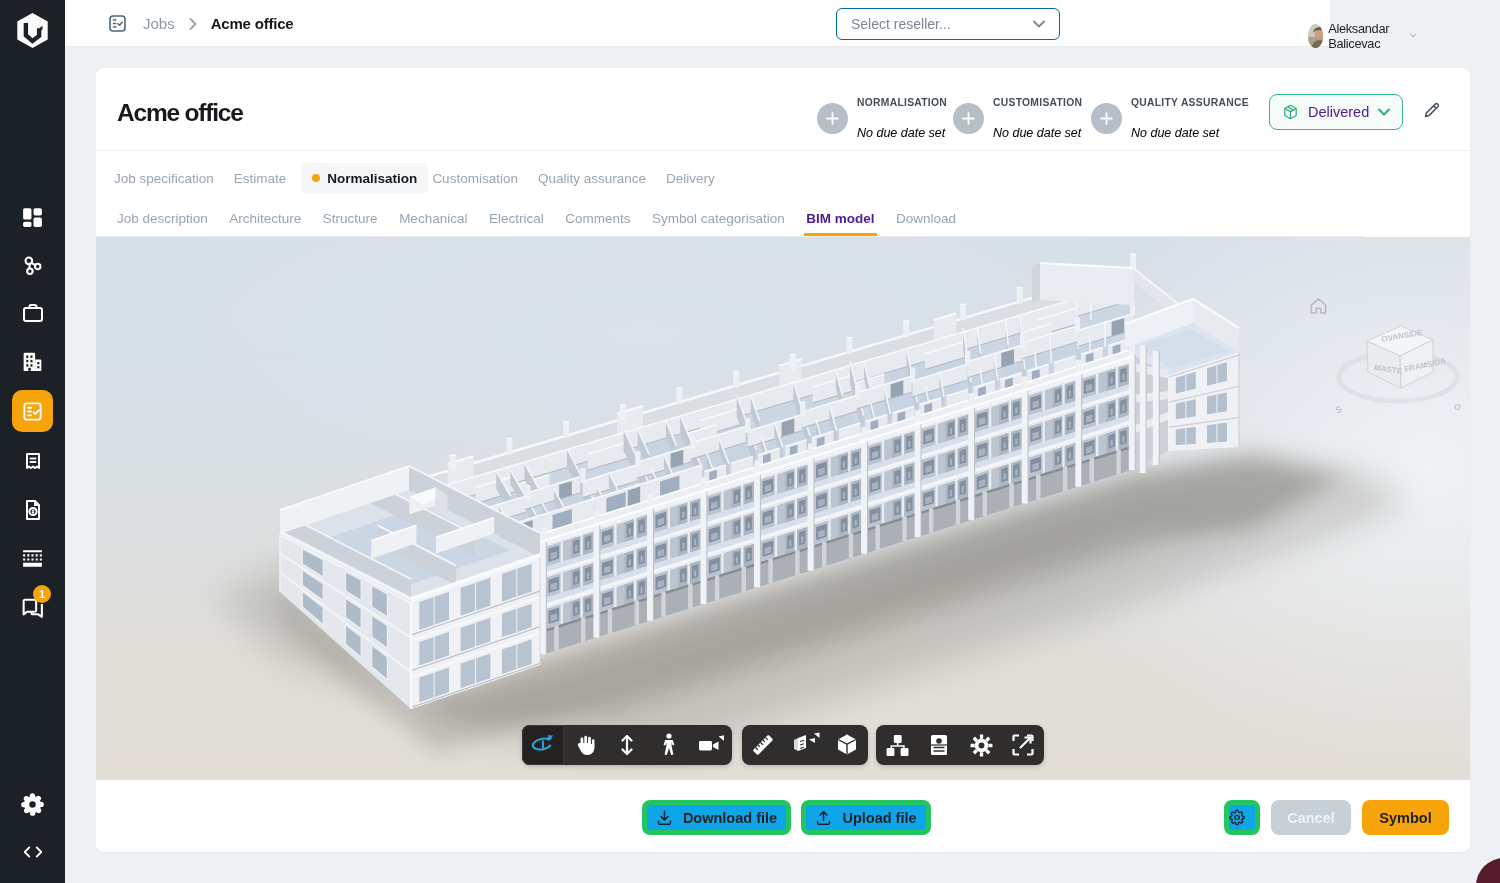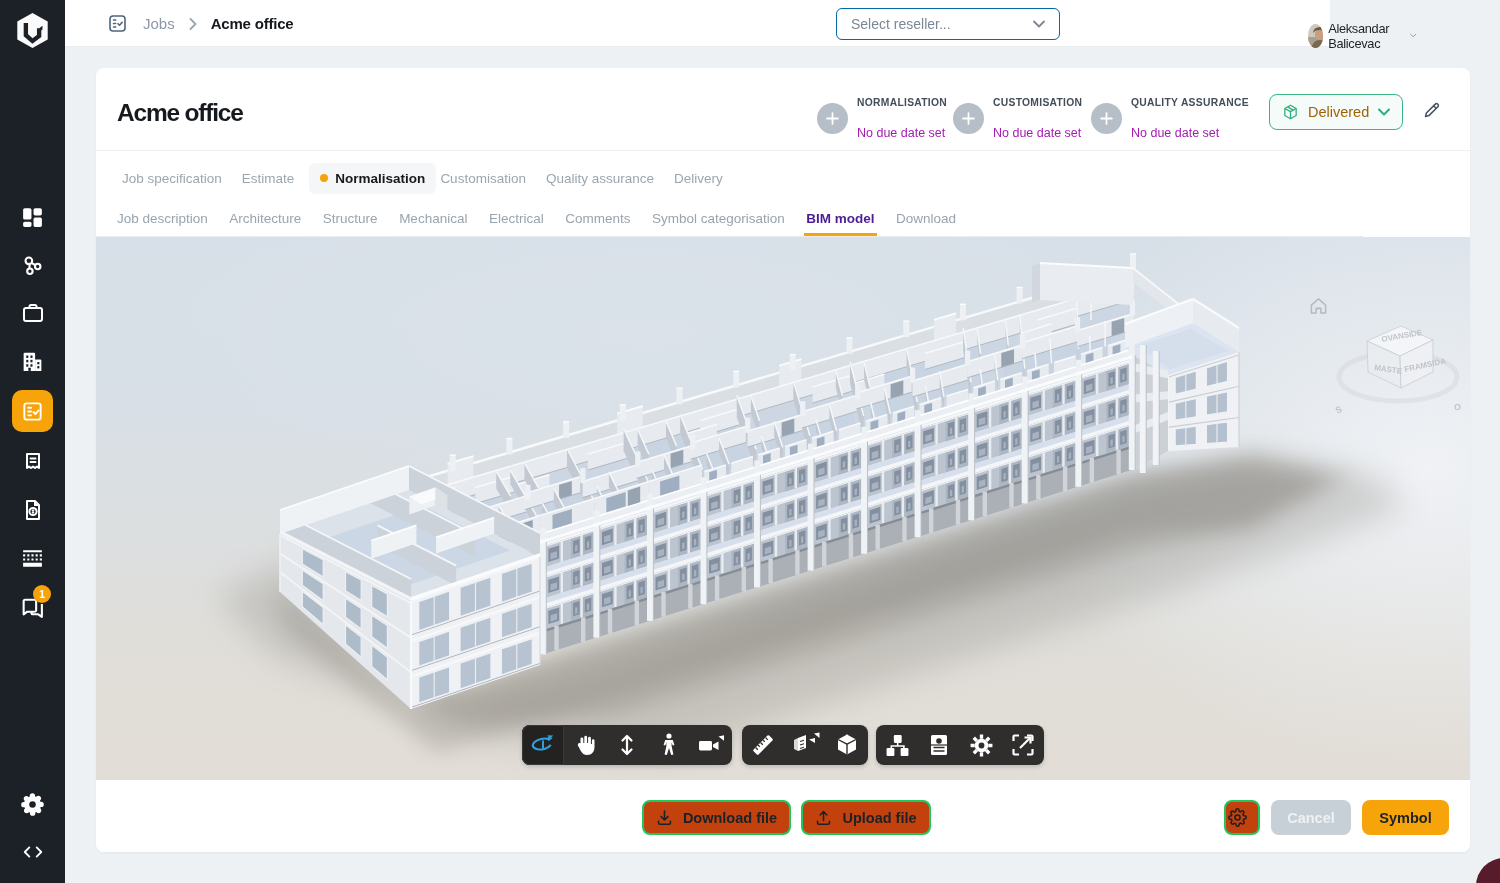--- a/index.html
+++ b/index.html
@@ -23,47 +23,47 @@
 .sel2 { left:1006px; width:224px; }
 .user { position:absolute; left:1243px; top:0; height:47px; display:flex; align-items:center;margin-top:12px; }
 .avatar { width:24px; height:24px; border-radius:50%; overflow:hidden; }
 .uname { color:#1b2127; font-size:12.8px; margin-left:5px; letter-spacing:-0.3px; }
 
 .card { position:absolute; left:31px; top:68px; width:1374px; height:784px; background:#fff; border-radius:8px; box-shadow:0 1px 2px rgba(40,50,60,.05); }
 .title { position:absolute; left:21px; top:31px; font-size:24.5px; font-weight:bold; color:#16191d; letter-spacing:-1.2px; }
 .stage { position:absolute; top:29px; display:flex; align-items:center; }
 .stage .circ { width:31px; height:31px; border-radius:50%; background:#b6bfc7; color:#fff; display:flex; align-items:center; justify-content:center; margin-right:9px; flex:0 0 auto;}
 .stage .t1 { font-size:10.3px; font-weight:bold; color:#434e58; letter-spacing:0.3px; }
-.stage .t2 { font-size:12.5px; color:#a21caf; margin-top:18px; }
+.stage .t2 { font-size:12.5px; font-style:italic; color:#000000; margin-top:18px; }
 .delivered { position:absolute; left:1173px; top:26px; width:134px; height:36px; border:1px solid #37b683; border-radius:8px; background:#f4fbf8; display:flex; align-items:center; padding:0 12px; }
-.delivered .txt { color:#a16207; font-size:14.5px; margin-left:9px; }
+.delivered .txt { color:#4c1d95; font-size:14.5px; margin-left:9px; }
 .pencil { position:absolute; left:1327px; top:34px; }
 
-.tabs1 { position:absolute; left:8px; top:95px; width:1374px; height:30px; display:flex; align-items:center; padding-left:18px; }
+.tabs1 { position:absolute; left:0; top:95px; width:1374px; height:30px; display:flex; align-items:center; padding-left:18px; }
 .tabs1 .t { color:#9aa6b0; font-size:13.5px; margin-right:20px; }
 .pill { background:#f4f6f8; border-radius:6px; height:31px; display:flex; align-items:center; padding:0 11px; margin-right:4px; margin-left:-5px;}
 .pill .dot { width:8px; height:8px; border-radius:50%; background:#f7a40b; margin-right:7px;}
 .pill .txt { color:#16191d; font-size:13.5px; font-weight:bold; }
 .tabs2 { position:absolute; left:0; top:132px; width:1267px; height:37px; border-bottom:1px solid #e9edf0; display:flex; align-items:center; padding-left:21px; }
 .tabs2 .t { color:#98a4ae; font-size:13.5px; margin-right:21.5px; }
 .tabs2 .act { color:#4c1d95; font-weight:bold; position:relative; }
 .tabs2 .act:after { content:""; position:absolute; left:-2px; right:-2px; bottom:-10px; height:3px; background:#f7a40b; }
 
 .vp { position:absolute; left:0; top:169px; width:1374px; height:543px; overflow:hidden;
   background:linear-gradient(180deg, #d7dfe8 0%, #d8dfe6 32%, #dcdfe0 55%, #e0ded9 75%, #e2ddd6 100%); }
 .vpglow { position:absolute; left:0; top:0; width:1374px; height:543px;
   background:radial-gradient(ellipse 560px 420px at 97% 42%, rgba(241,243,246,0.95) 0%, rgba(241,243,246,0) 72%),
              radial-gradient(ellipse 800px 260px at 40% 18%, rgba(221,228,236,0.55) 0%, rgba(221,228,236,0) 70%); }
 
 .tb { position:absolute; top:488px; height:40px; background:#2f2e2c; border-radius:8px; display:flex; box-shadow:0 2px 4px rgba(30,30,28,.18); }
 .tb .cell { width:42px; height:40px; display:flex; align-items:center; justify-content:center; }
 .tb .on { background:#232220; border-radius:8px 0 0 8px; box-shadow:inset 0 0 0 1px #3a3937; }
 
 .actions { position:absolute; left:0; top:712px; width:1374px; height:72px; background:#fff; border-radius:0 0 8px 8px; }
-.btn { position:absolute; top:20px; height:35px; border:2px solid #22c55e; border-radius:8px; background:#c2410c; display:flex; align-items:center; justify-content:center; font-size:14.5px; font-weight:bold; color:#1c2228; }
+.btn { position:absolute; top:20px; height:35px; border:5px solid #22c55e; border-radius:8px; background:#0ea5e9; display:flex; align-items:center; justify-content:center; font-size:14.5px; font-weight:bold; color:#1c2228; }
 .btn svg { margin-right:10px; }
 .bdl { left:546px; width:149px; }
 .bul { left:705px; width:130px; }
 .bgear { left:1128px; width:36px; }
 .bcancel { left:1175px; width:80px; background:#c7d0d7; border:none; color:#eef2f5; }
 .bbim { left:1266px; width:87px; background:#f7a30a; border:none; color:#1c2228; }
 .intercom { position:fixed; left:1476px; top:858px; width:56px; height:56px; border-radius:50%; background:#571c2c; z-index:60;}
 .navhome { position:absolute; left:1213px; top:60px; }
 .navcube { position:absolute; left:1223px; top:83px; }
 </style>

